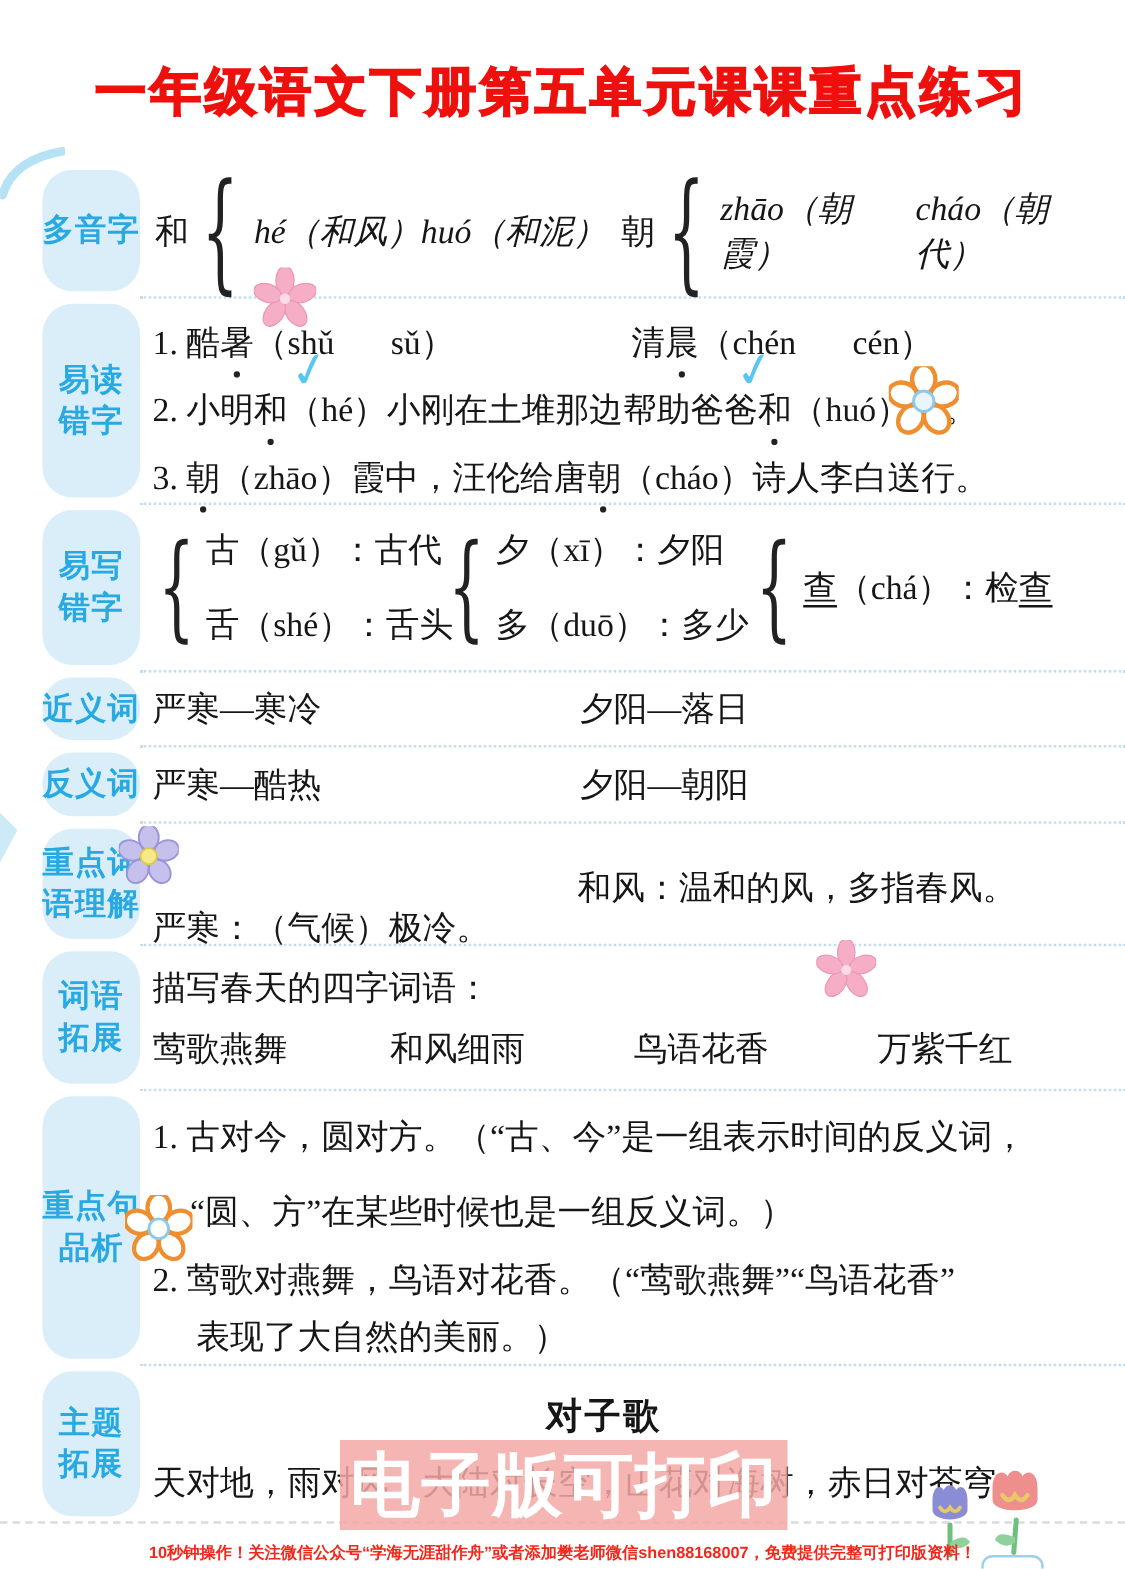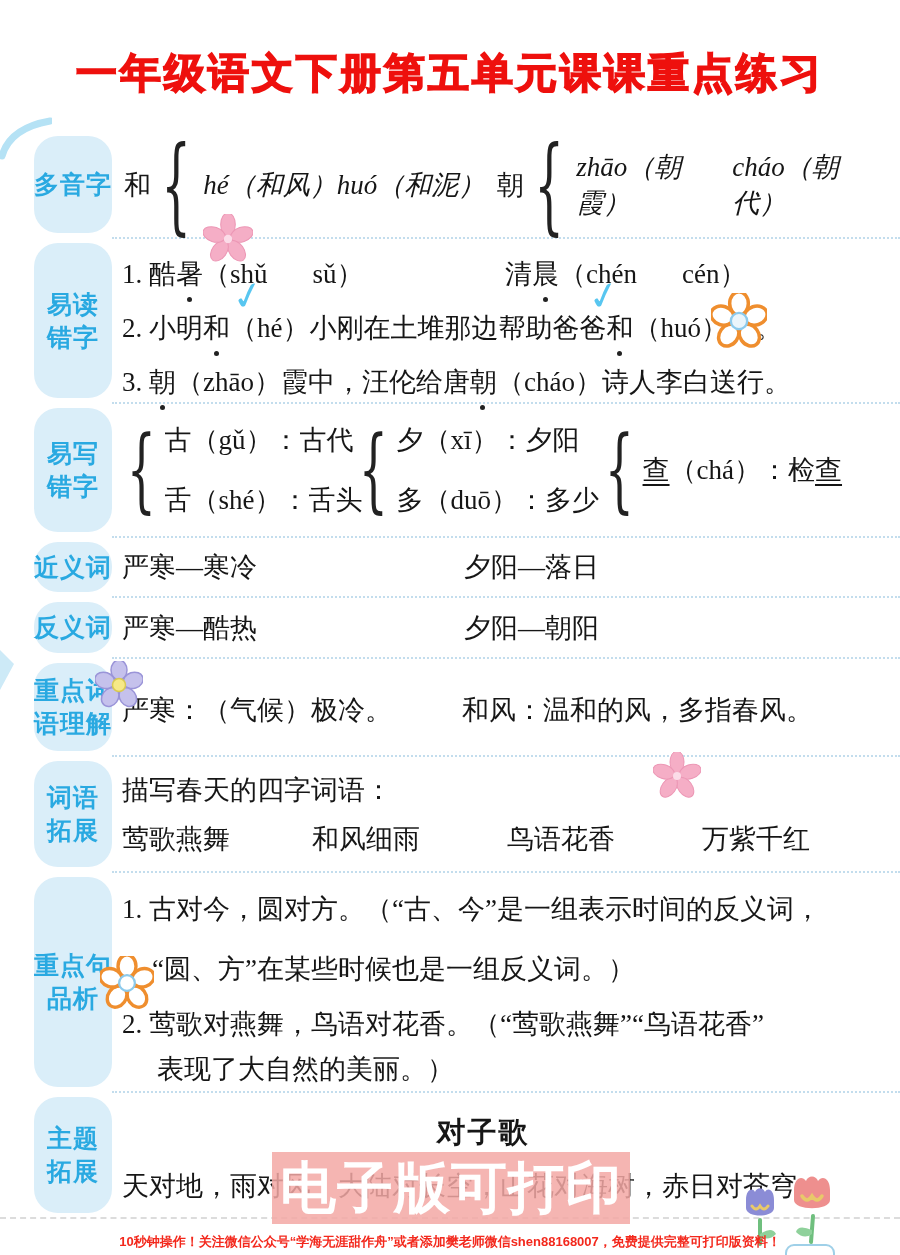--- a/index.html
+++ b/index.html
@@ -44,21 +44,21 @@
   .bgroup{position:absolute;display:flex;align-items:center;top:50%;transform:translateY(-50%);}
   .bg1{left:0}.bg2{left:232px}.bg3{left:478px}
   .brace3{font-size:92px;font-weight:200;transform:scaleX(.5);line-height:1;
           font-family:"DejaVu Serif",serif;margin:0 -6px 0 -10px;color:#222;}
   .blines{display:flex;flex-direction:column;row-gap:24px;white-space:nowrap;}
   .uline{text-decoration:underline;text-decoration-thickness:2px;text-underline-offset:5px;}
   
   .s4 .content,.s5 .content{display:flex;align-items:center;}
   .pairL{width:342px;}
   .s6 .content{padding-top:33px;display:flex;}
-  .s6 .pairL{width:340px;}
+  .s6 .pairL{width:340px;margin-top:32px;}
   .s7 .intro{position:absolute;top:15px;left:0;}
   .word{position:absolute;top:64px;white-space:nowrap;}
   .w0{left:0}.w1{left:190px}.w2{left:385px}.w3{left:580px}
   
   .sl1{top:15px;left:0}.sl2{top:75px;left:30px}.sl3{top:130px;left:0}.sl4{top:175px;left:35px}
   
   .s9 .heading{position:absolute;top:20px;left:0;right:46px;text-align:center;
                font-weight:bold;font-size:29px;letter-spacing:2px;}
   .s9 .tline{position:absolute;top:75px;left:0;white-space:nowrap;}
   

